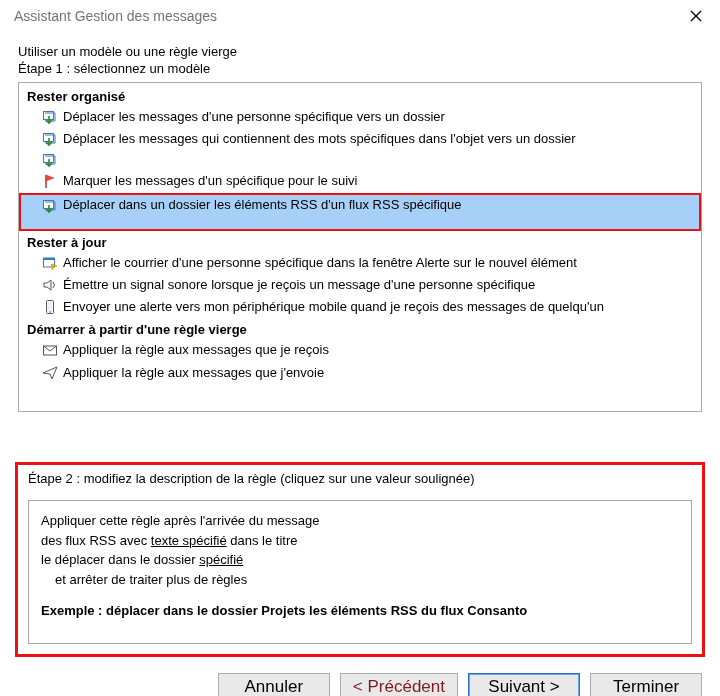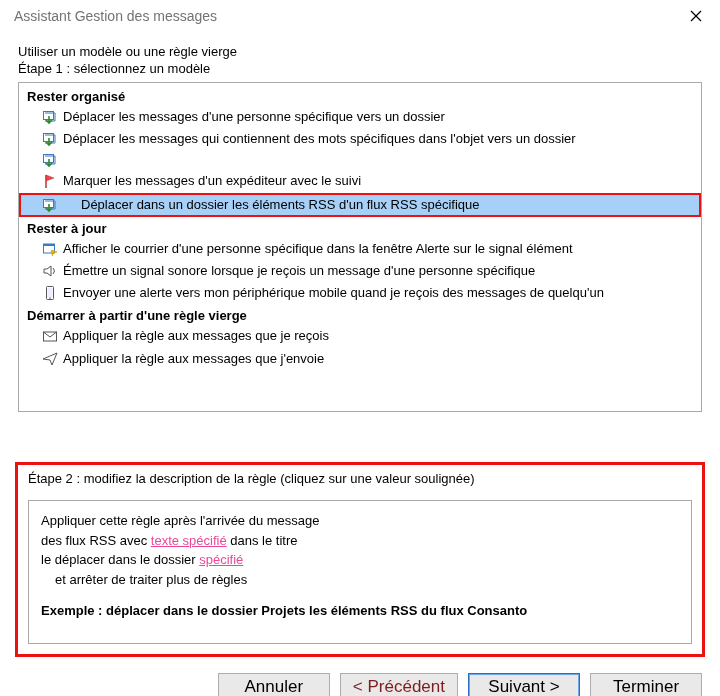--- a/index.html
+++ b/index.html
@@ -59,24 +59,23 @@
   }
   .rule-item .icon {
     width: 22px;
     display: inline-flex;
     justify-content: center;
     align-items: center;
     margin-right: 2px;
   }
   .rule-item-inner {
     display: flex;
-    align-items: center;
+    align-items: flex-end;
     flex: 1;
-    padding: 1px 0 1px 12px;
-    gap: 18px;
+    padding: 1px 0 15px 12px;
   }
   .rule-item.selected-row .rule-item-inner {
     background: #a6d0f7;
     border: 2px solid #e11;
     margin: -2px -8px;
     padding-left: 18px;
     padding-right: 8px;
   }
 
   .step2-wrapper {
@@ -92,21 +91,21 @@
     background: #fff;
     padding: 10px 12px 14px 12px;
     min-height: 118px;
   }
   .desc-line {
     line-height: 1.5;
   }
   .desc-line.indent1 { padding-left: 0; }
   .desc-line.indent2 { padding-left: 14px; }
   .hlink {
-    color: #ec4899;
+    color: #000000;
     text-decoration: underline;
     cursor: pointer;
   }
   .example {
     font-weight: 700;
     margin-top: 14px;
   }
 
   .button-row {
     display: flex;
@@ -192,21 +191,21 @@
       </span>
     </div>
 
     <div class="rule-item">
       <span class="icon">
         <svg width="16" height="16" viewBox="0 0 16 16">
           <path d="M4,2 L4,15" stroke="#b33" stroke-width="1.5"></path>
           <path d="M4,2 L12,5 L4,8 Z" fill="#e44" stroke="#b33" stroke-width="0.5"></path>
         </svg>
       </span>
-      <span>Marquer les messages d'un expéditeur avec le suivi</span>
+      <span>Marquer les messages d'un spécifique pour le suivi</span>
     </div>
 
     <div class="rule-item selected-row">
       <div class="rule-item-inner">
         <span class="icon">
           <svg width="16" height="16" viewBox="0 0 16 16">
             <rect x="1.5" y="2.5" width="10" height="8" fill="#fff" stroke="#3a7bbf" stroke-width="1"></rect>
             <polyline points="3,4 13,4 13,12 3,12" fill="none" stroke="#3a7bbf" stroke-width="1"></polyline>
             <path d="M7,7 L7,14 M4,11 L7,14 L10,11" fill="none" stroke="#2f8a2f" stroke-width="1.6"></path>
           </svg>
@@ -218,21 +217,21 @@
     <div class="group-header">Rester à jour</div>
 
     <div class="rule-item">
       <span class="icon">
         <svg width="16" height="16" viewBox="0 0 16 16">
           <rect x="1.5" y="3" width="11" height="9" fill="#fff" stroke="#3a7bbf" stroke-width="1"></rect>
           <rect x="1.5" y="3" width="11" height="2" fill="#3a7bbf"></rect>
           <polygon points="10,9 15,11 11,12 10.5,15 9,10" fill="#e8b400" stroke="#c89000" stroke-width="0.5"></polygon>
         </svg>
       </span>
-      <span>Afficher le courrier d'une personne spécifique dans la fenêtre Alerte sur le signal élément</span>
+      <span>Afficher le courrier d'une personne spécifique dans la fenêtre Alerte sur le nouvel élément</span>
     </div>
 
     <div class="rule-item">
       <span class="icon">
         <svg width="16" height="16" viewBox="0 0 16 16">
           <path d="M2,6 L5,6 L9,3 L9,13 L5,10 L2,10 Z" fill="#fff" stroke="#555" stroke-width="1"></path>
           <path d="M11,5 Q14,8 11,11" fill="none" stroke="#555" stroke-width="1"></path>
         </svg>
       </span>
       <span>Émettre un signal sonore lorsque je reçois un message d'une personne spécifique</span>

